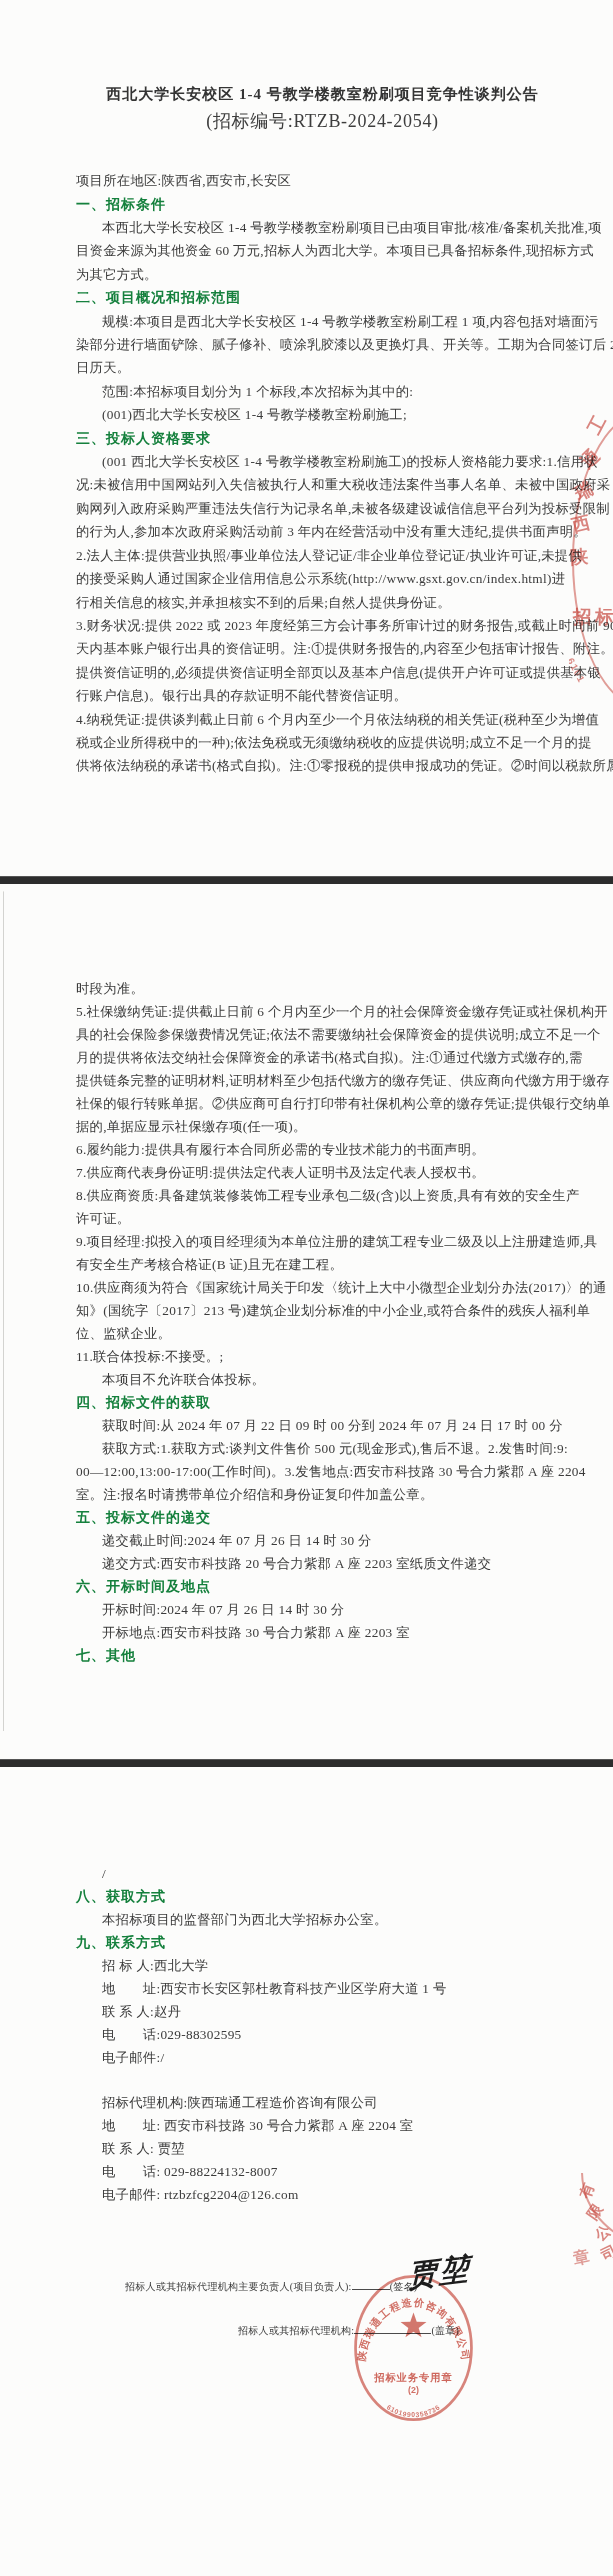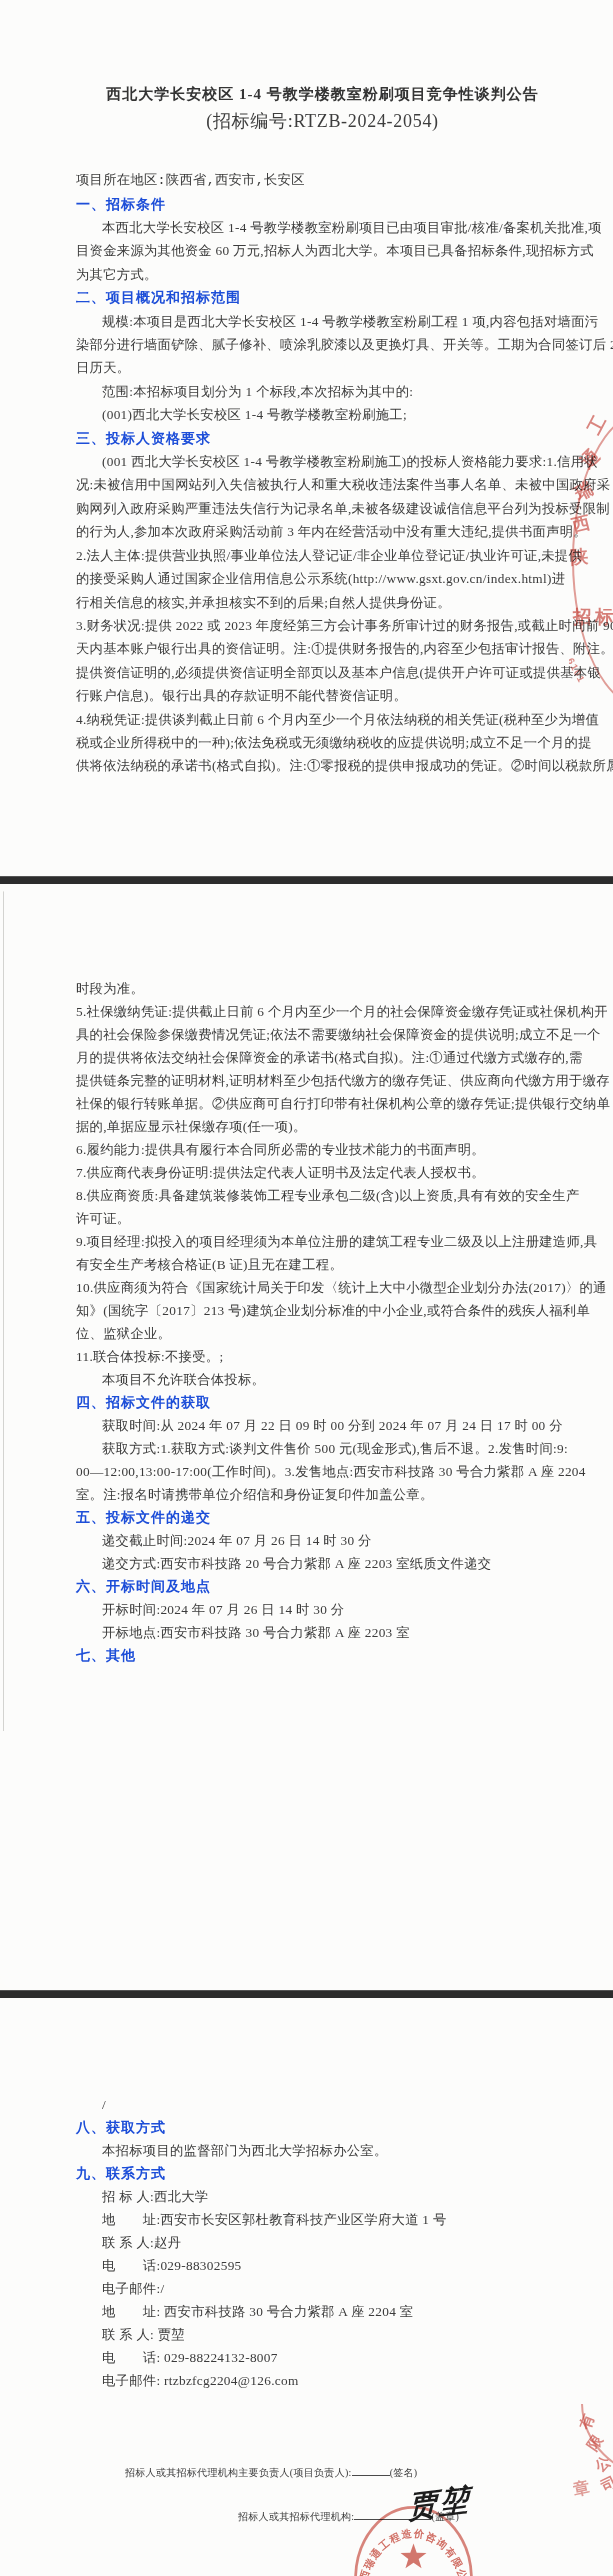--- a/index.html
+++ b/index.html
@@ -1,29 +1,29 @@
 <!DOCTYPE html>
 <html style="font-size:11px"><head>
 <meta charset="utf-8">
 <style>
   html,body{margin:0;padding:0;background:#e9e9e7;}
   .scan{position:relative;width:614px;height:2576px;background:#fcfcfa;overflow:hidden;
         font-family:"Liberation Serif","DejaVu Serif",serif;color:#3b3b3b;}
   .page{position:relative;width:614px;box-sizing:border-box;padding-left:76px;padding-right:45px;background:#fcfcfb;overflow:hidden;}
   #pg1{height:876px;padding-top:82px;}
-  #pg2{height:1106px;padding-top:93px;border-radius:18px;}
+  #pg2{height:875px;padding-top:93px;border-radius:18px;}
   #pg3{height:808px;padding-top:95px;}
   .separator{width:614px;height:8.2px;background:#2c2c2c;border-top:0.7px solid #555;box-sizing:border-box;}
   .title{margin:0;text-align:center;font-size:15px;font-weight:700;letter-spacing:1px;color:#343434;line-height:24.6px;}
   .subtitle{margin:4.1px 0 0 0;text-align:center;font-size:18px;letter-spacing:0.7px;line-height:20.5px;color:#3d3d3d;}
-  .loc{margin-top:38px !important;font-family:Liberation Mono, monospace;}
+  .loc{margin-top:38px !important;}
   .ln{margin:0;font-size:13.3px;line-height:23.4px;letter-spacing:0.3px;white-space:nowrap;}
   #pg2 .ln{line-height:23px;}
   #pg3 .ln{line-height:23px;}
-  .h{font-family:"Liberation Sans","DejaVu Sans",sans-serif;font-weight:700;font-size:14px;letter-spacing:1px;color:#1d4ed8;}
+  .h{font-family:"Liberation Sans","DejaVu Sans",sans-serif;font-weight:700;font-size:14px;letter-spacing:1px;color:#15803d;}
   .ind{text-indent:26px;}
   .gap-top{margin-top:22px !important;}
   .sign-line{font-size:10px;line-height:20.5px;white-space:nowrap;letter-spacing:0.3px;position:relative;z-index:1;}
   .s1{margin-top:71px;margin-left:49px;}
   .s2{margin-top:23px;margin-left:162px;}
   .uline{display:inline-block;width:38px;border-bottom:1px solid #4a4a4a;height:1em;vertical-align:baseline;}
   .s2 .uline{width:77px;}
   
   .edge-artifact{position:absolute;left:2.7px;top:0;width:0.7px;height:847px;background:#d3d3d0;}
   
@@ -145,20 +145,21 @@
   <section class="page" id="pg3">
     <p class="ln ind">/</p>
     <p class="ln h">八、获取方式</p>
     <p class="ln ind">本招标项目的监督部门为西北大学招标办公室。</p>
     <p class="ln h">九、联系方式</p>
     <p class="ln ind">招 标 人:西北大学</p>
     <p class="ln ind">地　　址:西安市长安区郭杜教育科技产业区学府大道 1 号</p>
     <p class="ln ind">联 系 人:赵丹</p>
     <p class="ln ind">电　　话:029-88302595</p>
     <p class="ln ind">电子邮件:/</p>
+    <p class="ln ind gap-top">招标代理机构:陕西瑞通工程造价咨询有限公司</p>
     <p class="ln ind">地　　址: 西安市科技路 30 号合力紫郡 A 座 2204 室</p>
     <p class="ln ind">联 系 人: 贾堃</p>
     <p class="ln ind">电　　话: 029-88224132-8007</p>
     <p class="ln ind">电子邮件: rtzbzfcg2204@126.com</p>
 
     <div class="sign-line s1">
       <span>招标人或其招标代理机构主要负责人(项目负责人):</span><span class="uline"></span><span>(签名)</span>
     </div>
     <div class="sign-line s2">
       <span>招标人或其招标代理机构:</span><span class="uline"></span><span>(盖章)</span>

